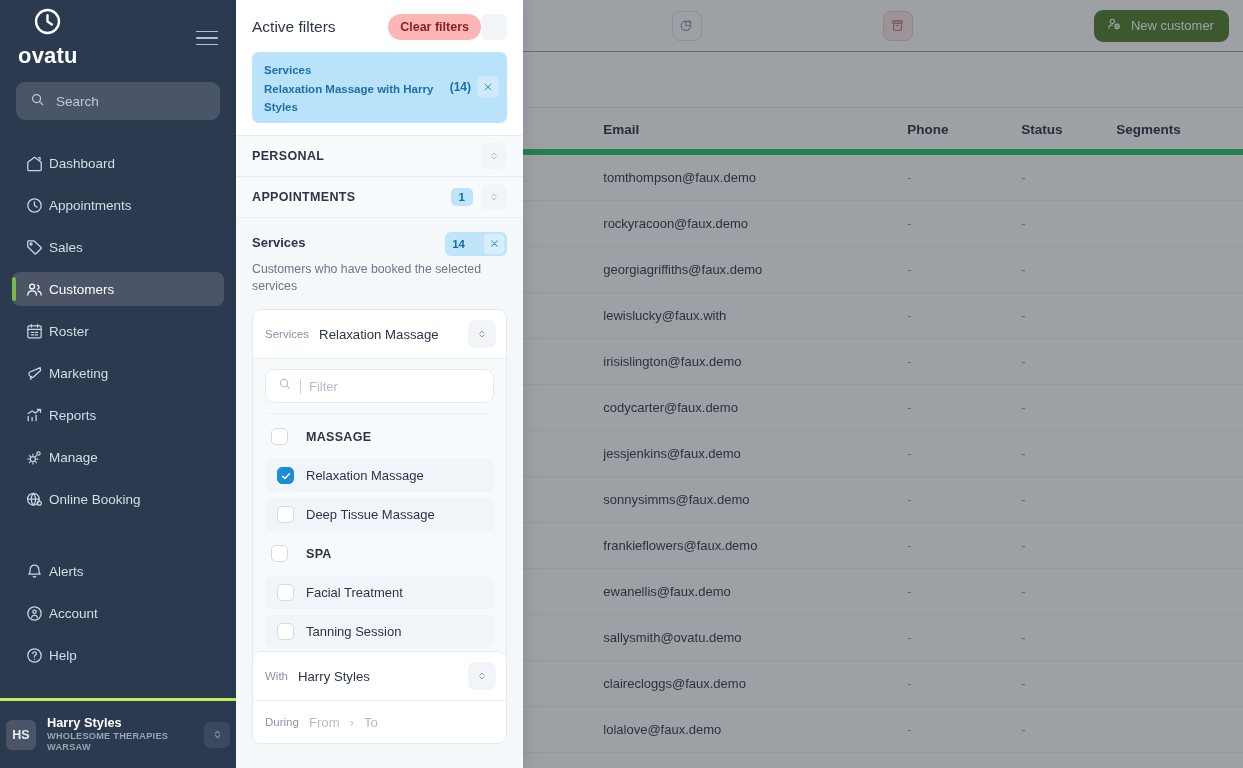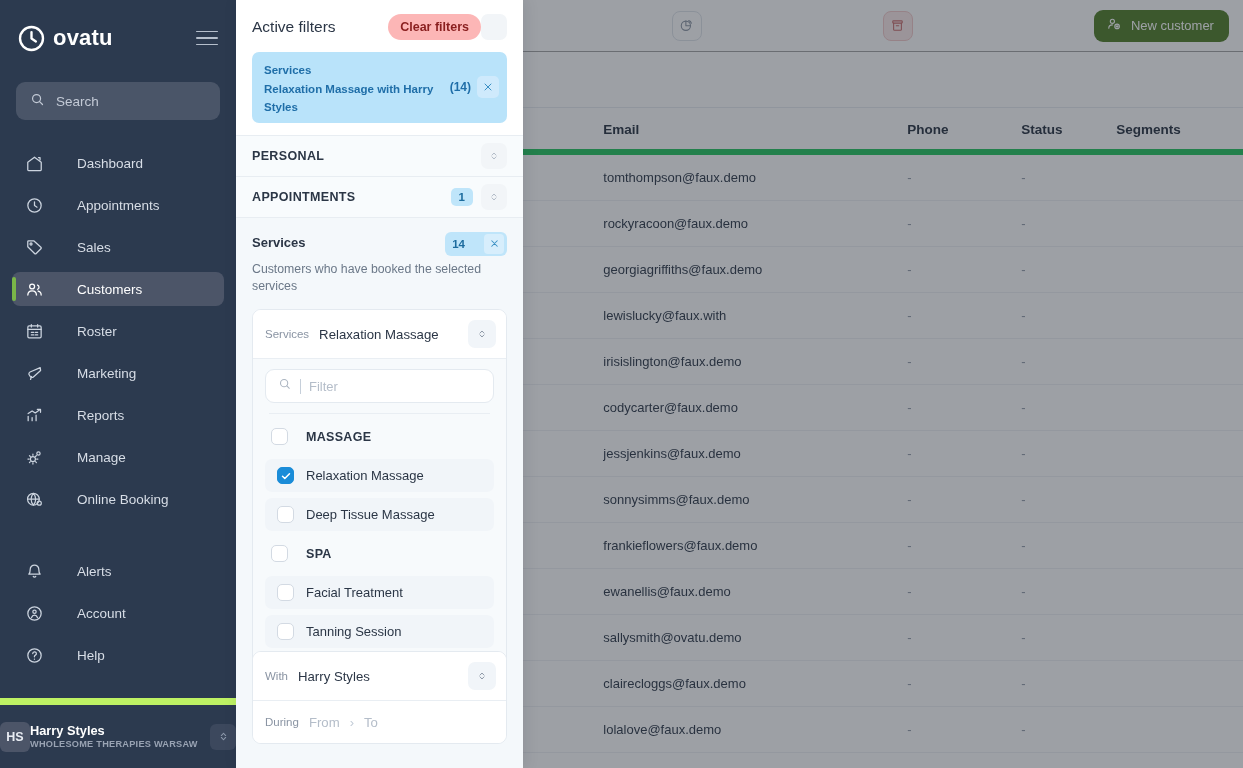--- a/index.html
+++ b/index.html
@@ -16,58 +16,58 @@
     position: absolute; left: 0; top: 0;
     width: 236px; height: 768px;
     background: #2c3a4f;
     display: flex; flex-direction: column;
     z-index: 30;
   }
   .brand-row {
     display: flex; align-items: center; justify-content: space-between;
     padding: 18px 18px 0 18px; height: 58px;
   }
-  .brand { display: flex; align-items: center; gap: 8px; }
+  .brand { display: flex; align-items: center; gap: 8px; flex-direction: column; }
   .brand-logo { width: 27px; height: 27px; flex: 0 0 27px; }
   .brand-name {
     color: #ffffff; font-size: 22px; font-weight: 600; letter-spacing: .2px;
   }
   .hamburger { width: 22px; display: flex; flex-direction: column; gap: 5px; cursor: pointer; padding: 4px 0; }
   .hamburger i { display: block; height: 1.6px; background: #b6bfcc; border-radius: 2px; }
 
   .search-box {
     margin: 24px 16px 0 16px; height: 38px;
     background: #4a5568; border-radius: 9px;
     display: flex; align-items: center; gap: 11px;
     padding: 0 14px; cursor: text;
   }
   .search-box .ph { color: #c3cad6; font-size: 13.5px; }
 
   .nav { margin-top: 26px; padding: 0 12px; flex: 0 0 auto; }
   .nav-item {
     position: relative;
-    display: flex; align-items: center; gap: 33px;
+    display: flex; align-items: center; gap: 5px;
     height: 34px; padding: 0 12px; margin-bottom: 8px;
     border-radius: 8px; cursor: pointer;
     color: #d7dde6; font-size: 13.5px;
   }
   .nav-item .ico { width: 20px; height: 20px; flex: 0 0 20px; display: flex; align-items: center; justify-content: center; }
   .nav-item.active { background: #4c5568; color: #ffffff; }
   .nav-item.active::before {
     content: ""; position: absolute; left: 0px; top: 5px; bottom: 5px;
     width: 3.5px; border-radius: 3px; background: #7ab648;
   }
 
   .nav-bottom { margin-top: 30px; padding: 0 12px; }
 
   .user-block {
     margin-top: auto;
-    border-top: 7px solid #bef264;
-    display: flex; align-items: center; 
-    padding: 14px 0; height: 70px;
+    border-top: 3px solid #bef264;
+    display: flex; align-items: center; gap: 11px;
+    padding: 14px 6px; height: 70px;
   }
   .avatar {
     width: 30px; height: 30px; flex: 0 0 30px; border-radius: 6px;
     background: #4c5568; color: #e8ecf2;
     display: flex; align-items: center; justify-content: center;
     font-size: 12.5px; font-weight: 600;
   }
   .user-meta { flex: 1 1 auto; min-width: 0; }
   .user-name { color: #ffffff; font-size: 12.8px; font-weight: 700; line-height: 1.25; }
   .user-org { color: #99a3b3; font-size: 9.2px; font-weight: 700; letter-spacing: .25px; line-height: 1.25; text-transform: uppercase; }

